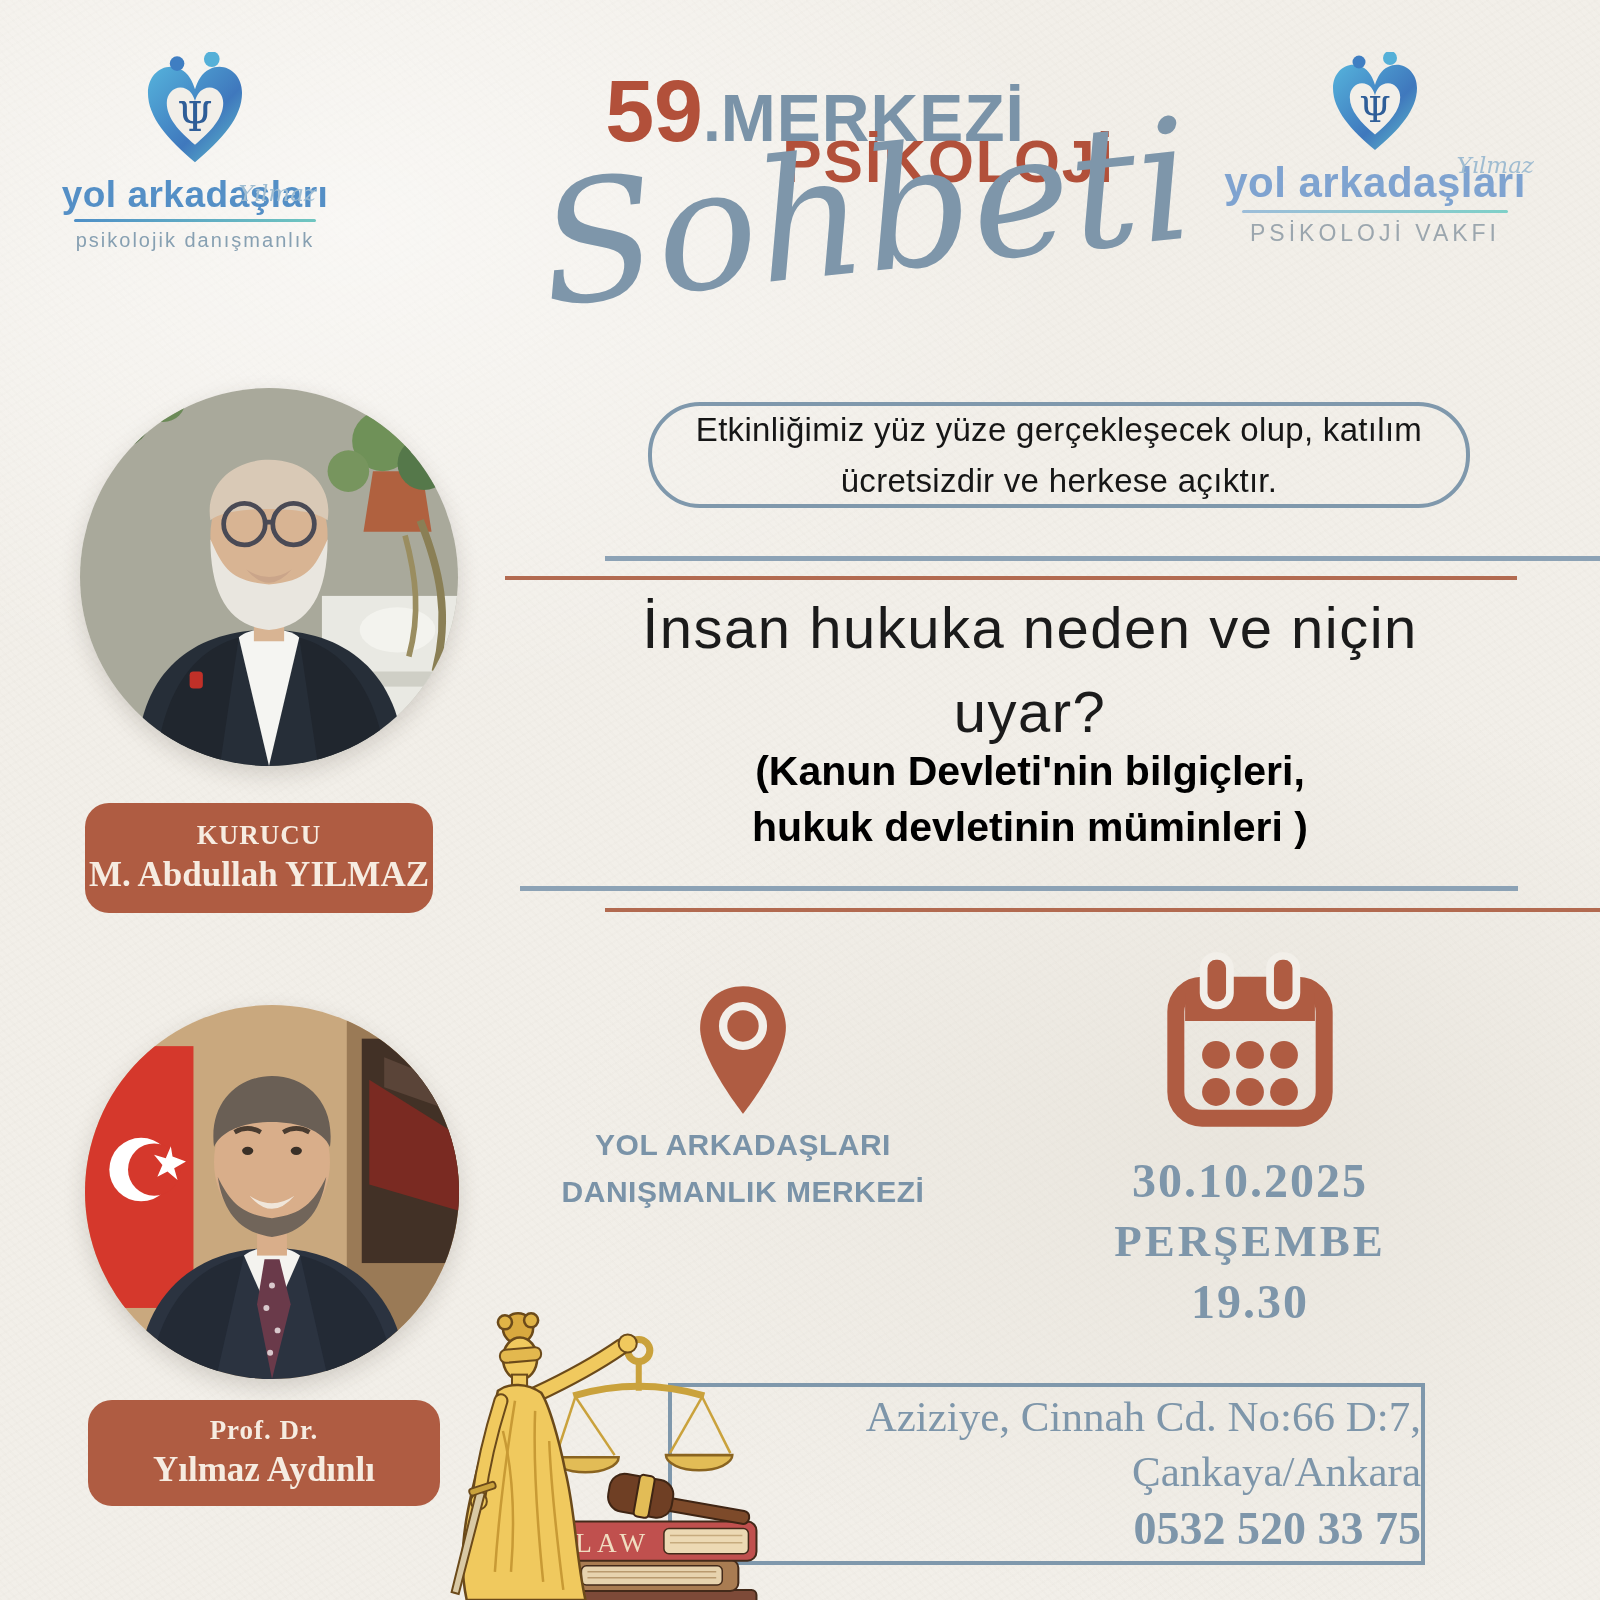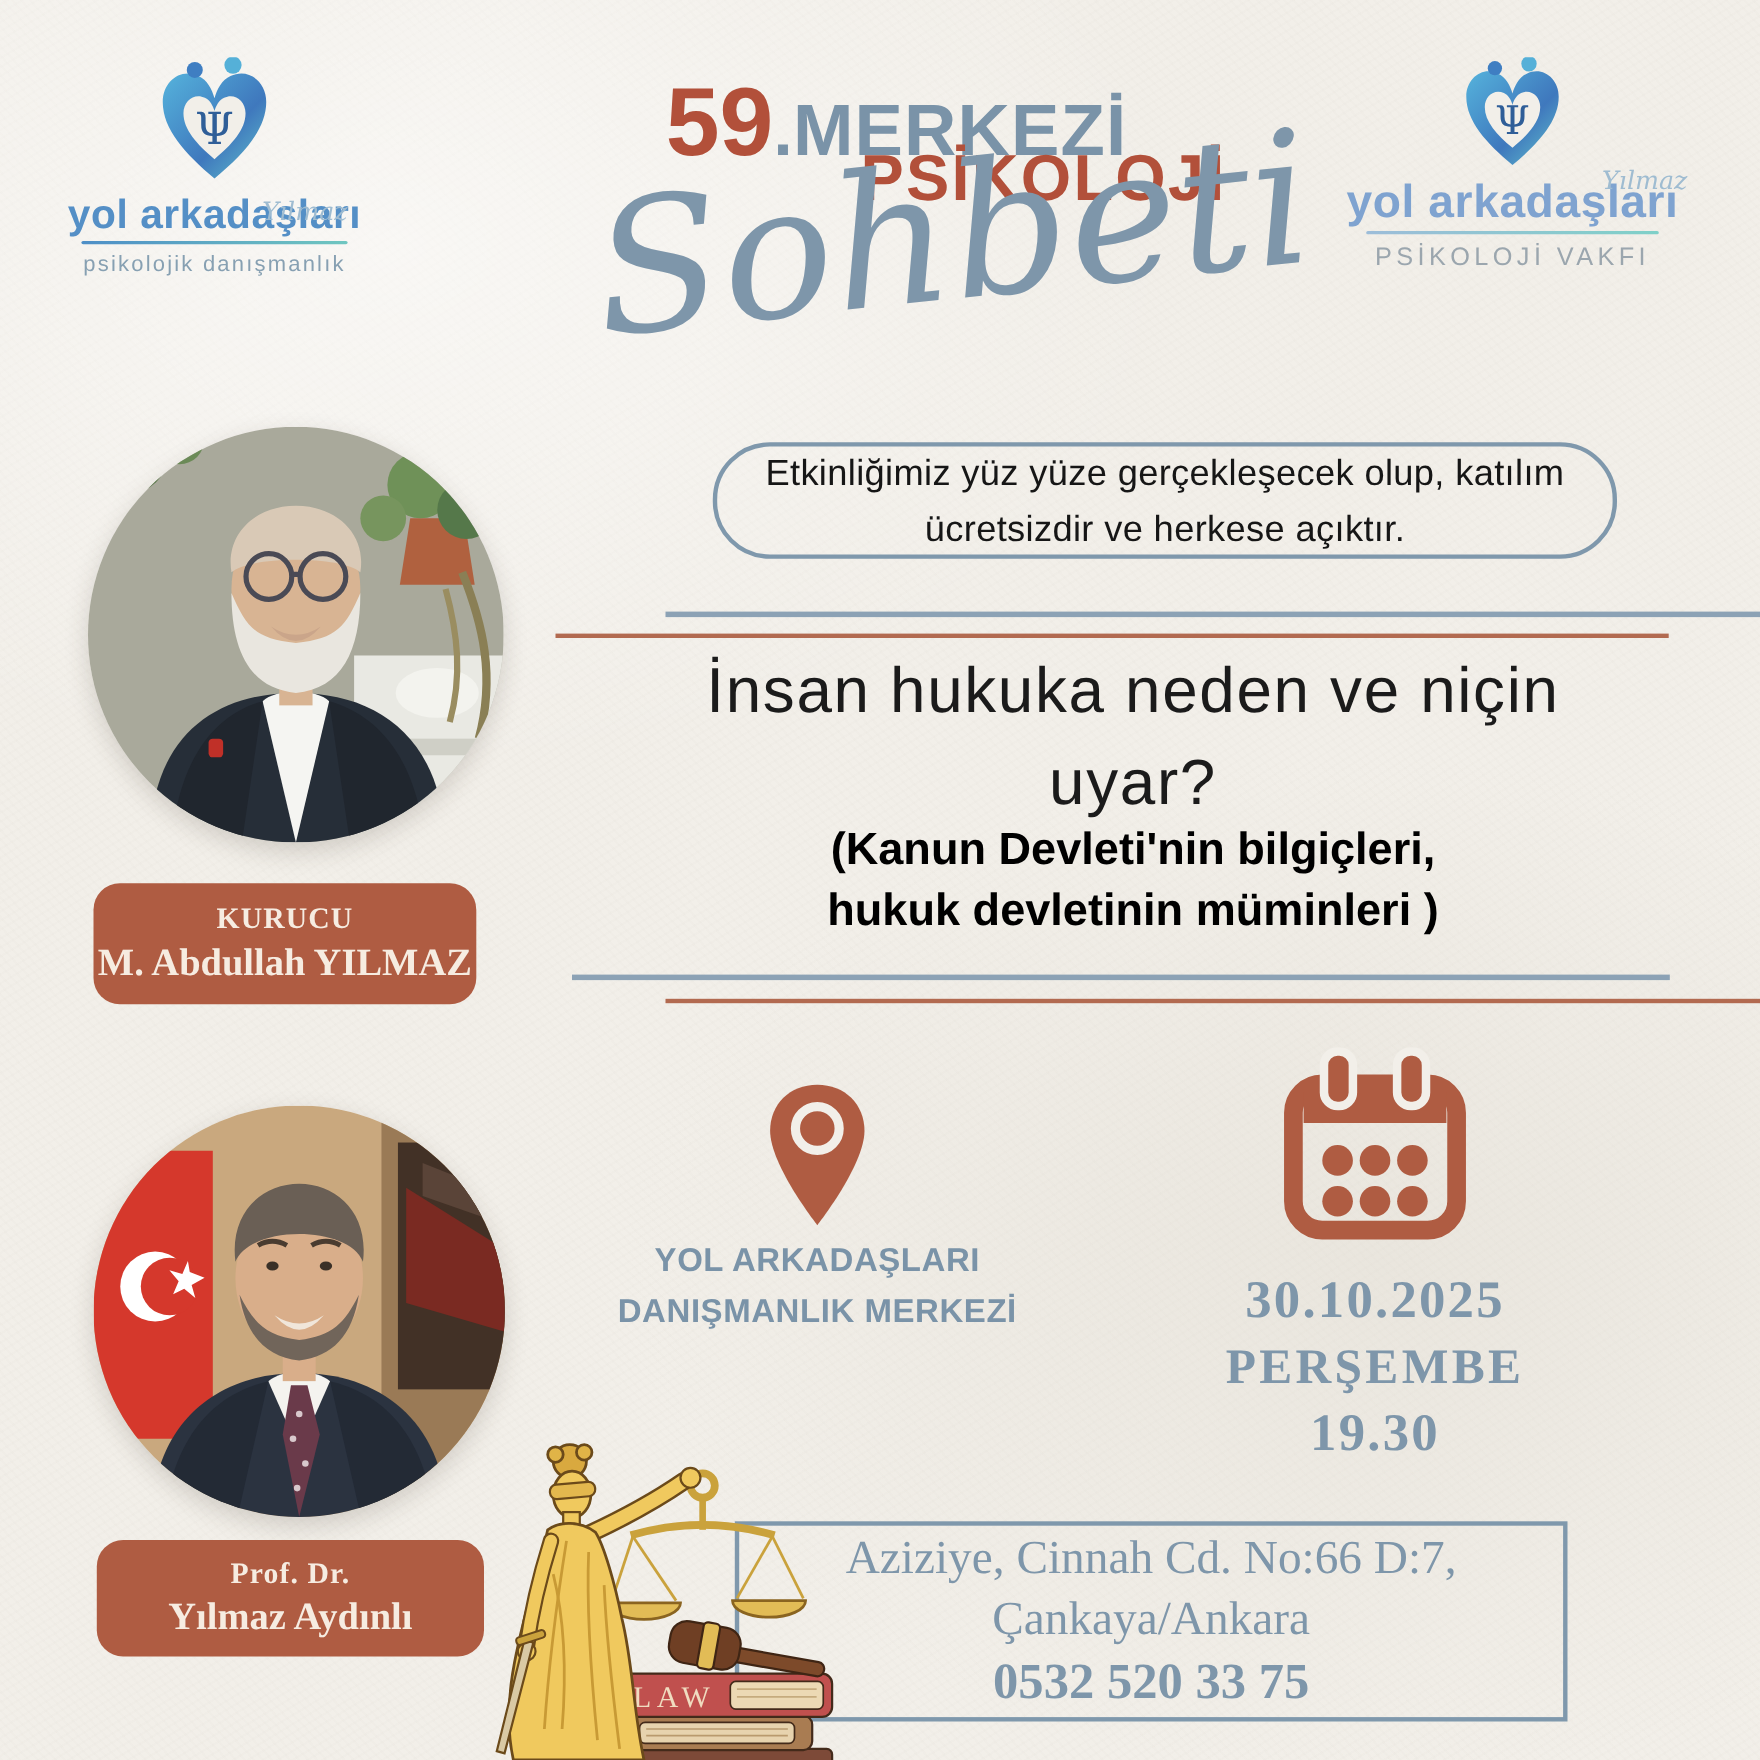--- a/index.html
+++ b/index.html
@@ -60,21 +60,21 @@
   
   .venue{left:557px;top:982px;width:372px;text-align:center;}
   .venue .vtxt{font-size:30px;font-weight:700;color:#7a93a8;line-height:1.55;letter-spacing:.5px;}
   .sched{left:1058px;top:952px;width:384px;text-align:center;}
   .sched .stxt{margin-top:16px;font-family:"Liberation Serif",serif;font-weight:bold;color:#7e96aa;}
   .sched .date{font-size:48px;letter-spacing:2px;line-height:1.3;}
   .sched .day{font-size:45px;letter-spacing:3px;line-height:1.3;}
   .sched .time{font-size:48px;letter-spacing:2px;line-height:1.3;}
   
   .addr{left:668px;top:1383px;width:757px;height:182px;border:4px solid #7f98ac;box-sizing:border-box;
-        display:flex;flex-direction:column;justify-content:center;text-align:center;
+        display:flex;flex-direction:column;justify-content:center;text-align:right;
         font-family:"Liberation Serif",serif;color:#7e96aa;z-index:1;}
   .addr .a1,.addr .a2{font-size:43px;line-height:1.28;}
   .addr .ph{font-size:46px;font-weight:bold;line-height:1.3;}
   .justice{left:422px;top:1270px;width:348px;height:330px;z-index:2;}
 </style>
 </head>
 <body>
 
 <div class="poster">
 

